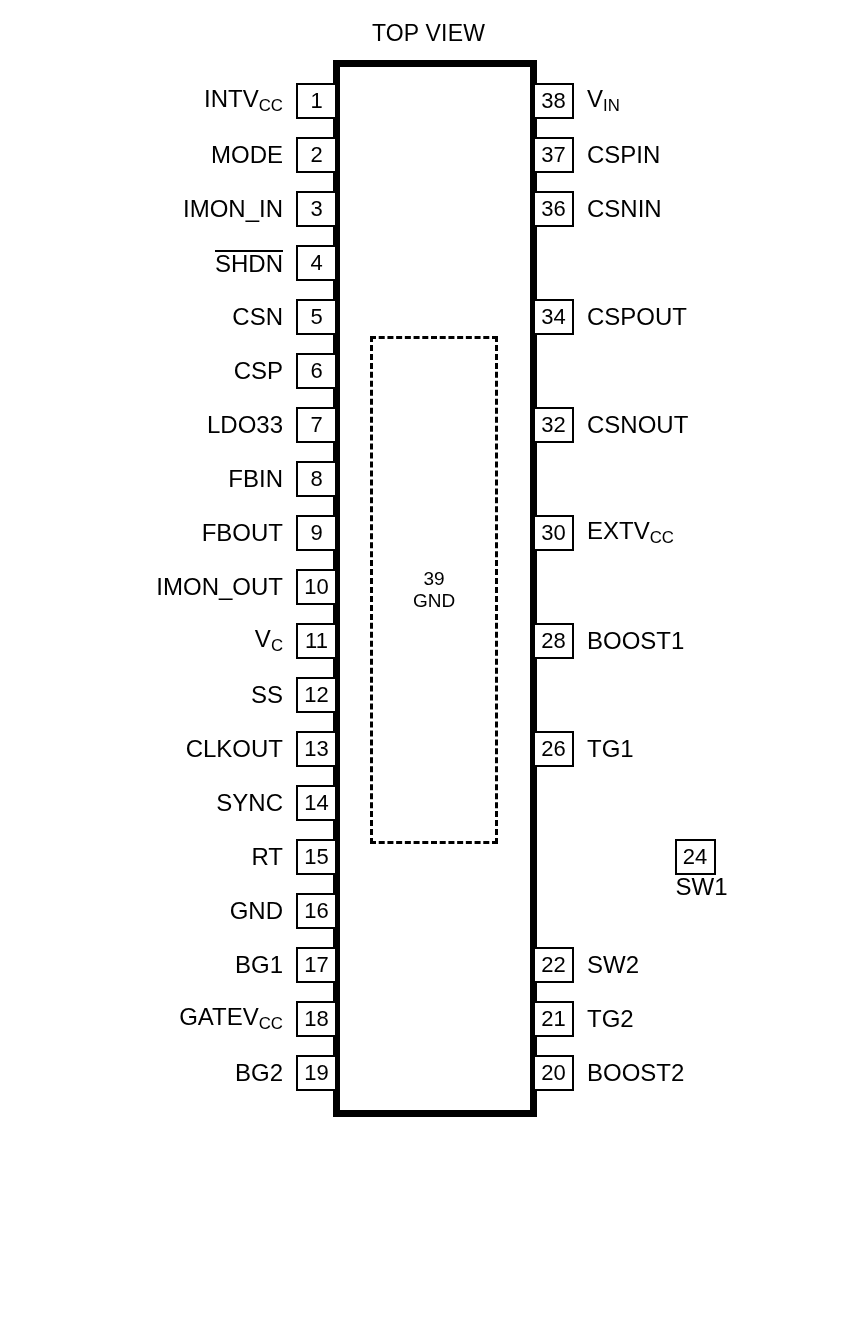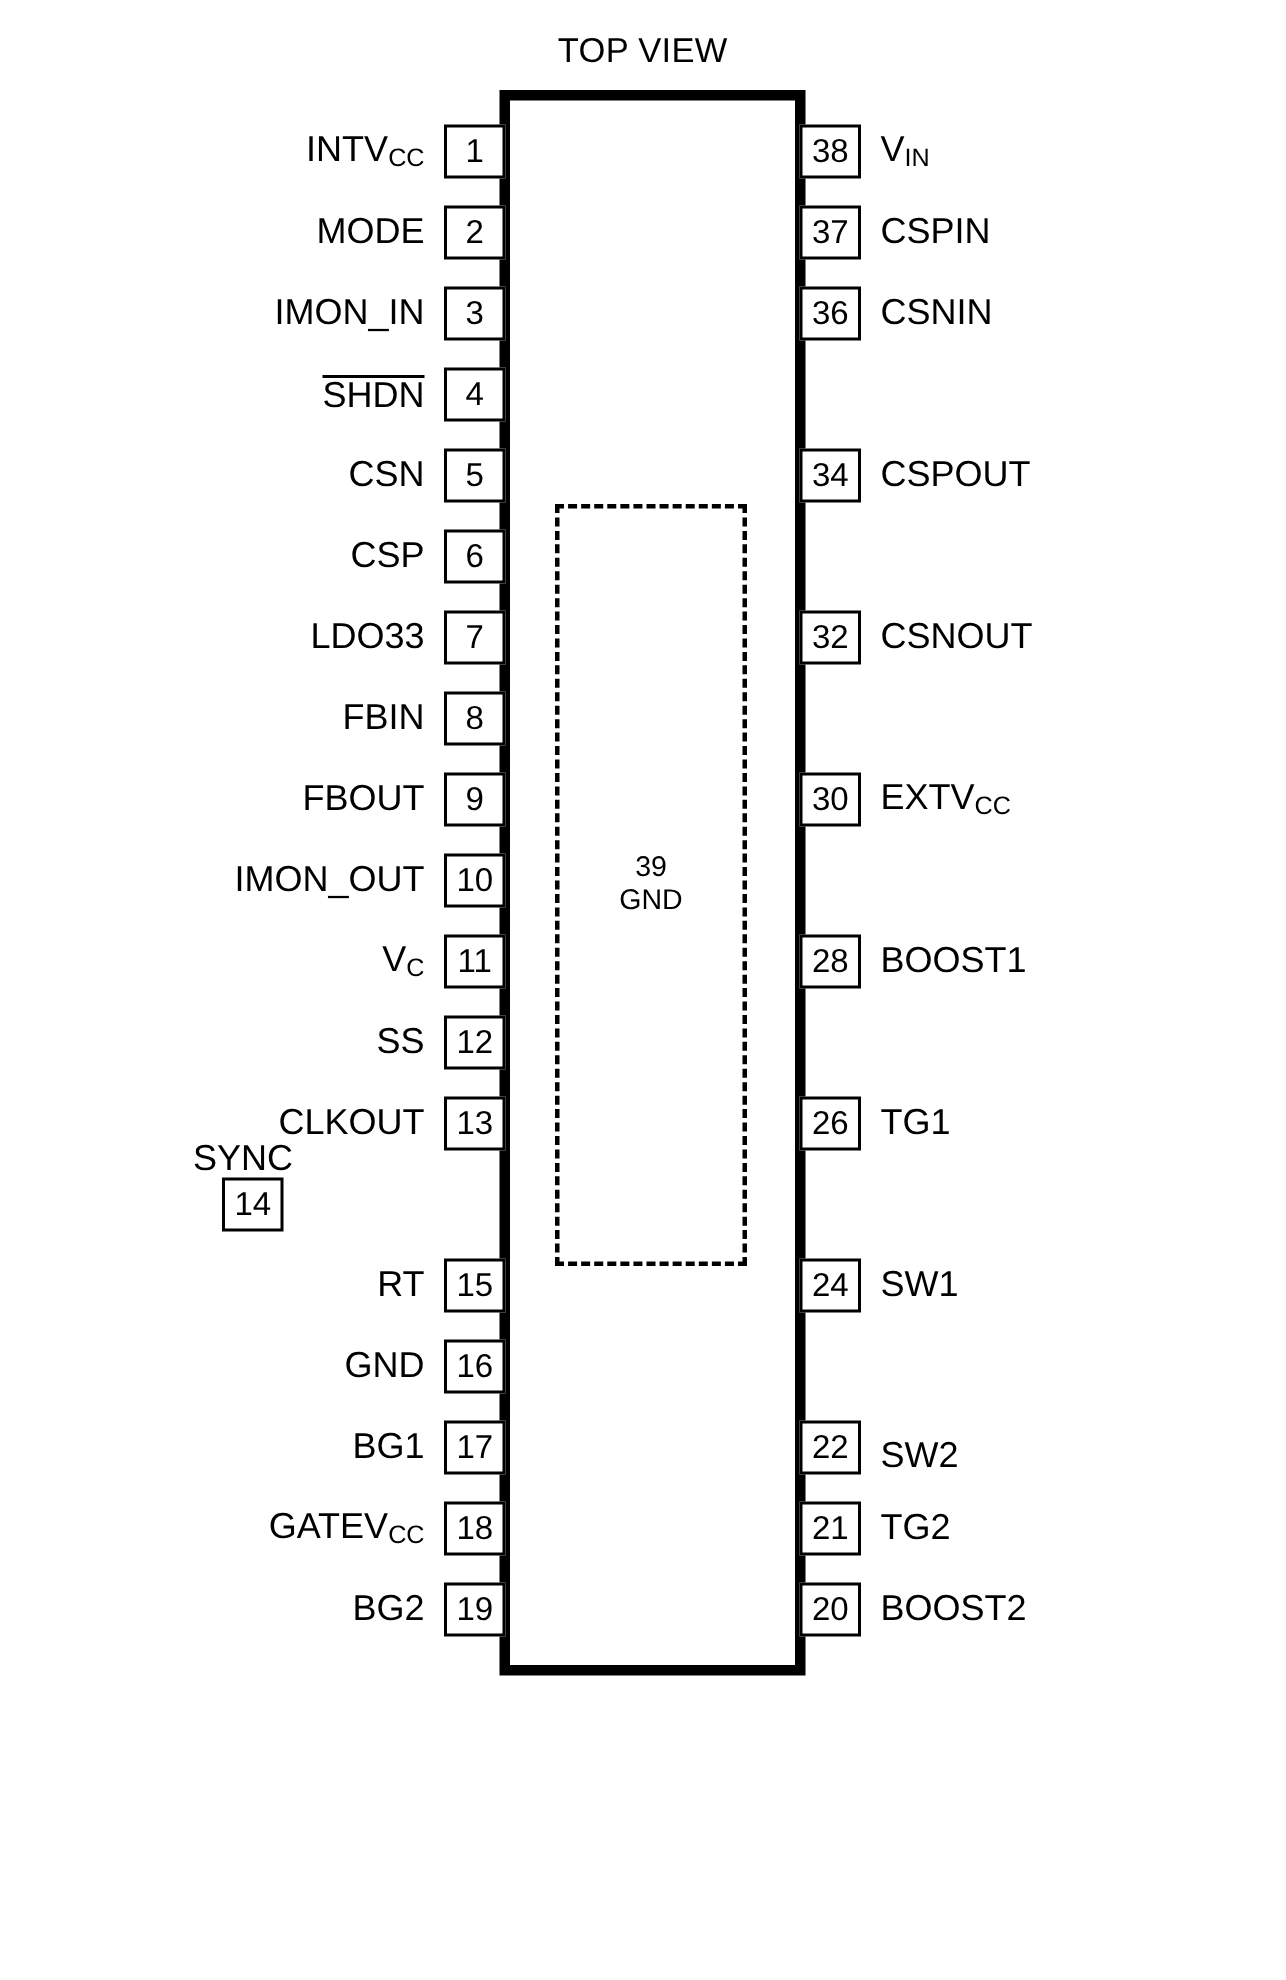--- a/index.html
+++ b/index.html
@@ -174,21 +174,21 @@
         <div class="pin-box">11</div>
       </div>
       <div class="pin-row left" style="top: 677px;">
         <div class="pin-label">SS</div>
         <div class="pin-box">12</div>
       </div>
       <div class="pin-row left" style="top: 731px;">
         <div class="pin-label">CLKOUT</div>
         <div class="pin-box">13</div>
       </div>
-      <div class="pin-row left" style="top: 785px; flex-direction: column;">
+      <div class="pin-row left" style="top: 785px;">
         <div class="pin-label">SYNC</div>
         <div class="pin-box">14</div>
       </div>
       <div class="pin-row left" style="top: 839px;">
         <div class="pin-label">RT</div>
         <div class="pin-box">15</div>
       </div>
       <div class="pin-row left" style="top: 893px;">
         <div class="pin-label">GND</div>
         <div class="pin-box">16</div>
@@ -232,25 +232,25 @@
         <div class="pin-label">EXTV<span class="sub">CC</span></div>
       </div>
       <div class="pin-row right" style="top: 623px;">
         <div class="pin-box">28</div>
         <div class="pin-label">BOOST1</div>
       </div>
       <div class="pin-row right" style="top: 731px;">
         <div class="pin-box">26</div>
         <div class="pin-label">TG1</div>
       </div>
-      <div class="pin-row right" style="top: 839px;">
+      <div class="pin-row right" style="top: 839px; flex-direction: column;">
         <div class="pin-box">24</div>
         <div class="pin-label">SW1</div>
       </div>
-      <div class="pin-row right" style="top: 947px; align-items: flex-end;">
+      <div class="pin-row right" style="top: 947px;">
         <div class="pin-box">22</div>
         <div class="pin-label">SW2</div>
       </div>
       <div class="pin-row right" style="top: 1001px;">
         <div class="pin-box">21</div>
         <div class="pin-label">TG2</div>
       </div>
       <div class="pin-row right" style="top: 1055px;">
         <div class="pin-box">20</div>
         <div class="pin-label">BOOST2</div>

